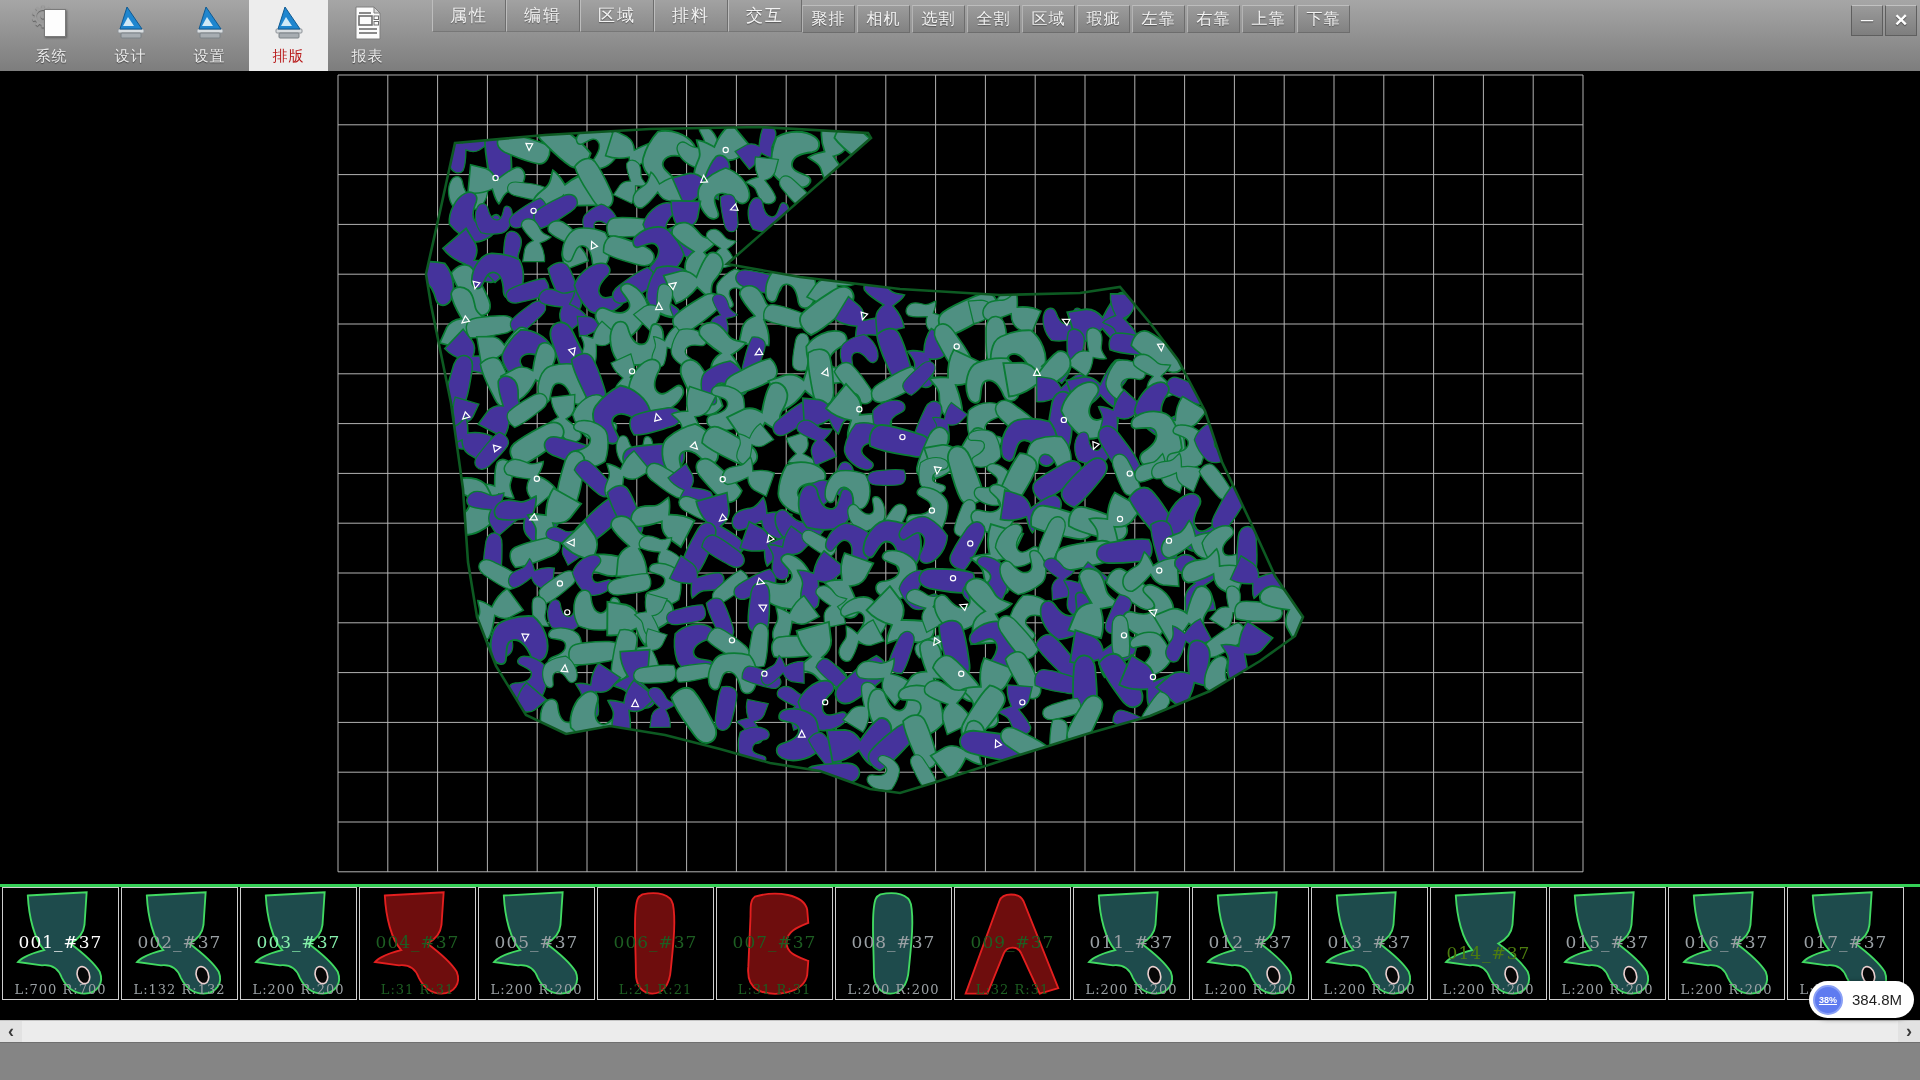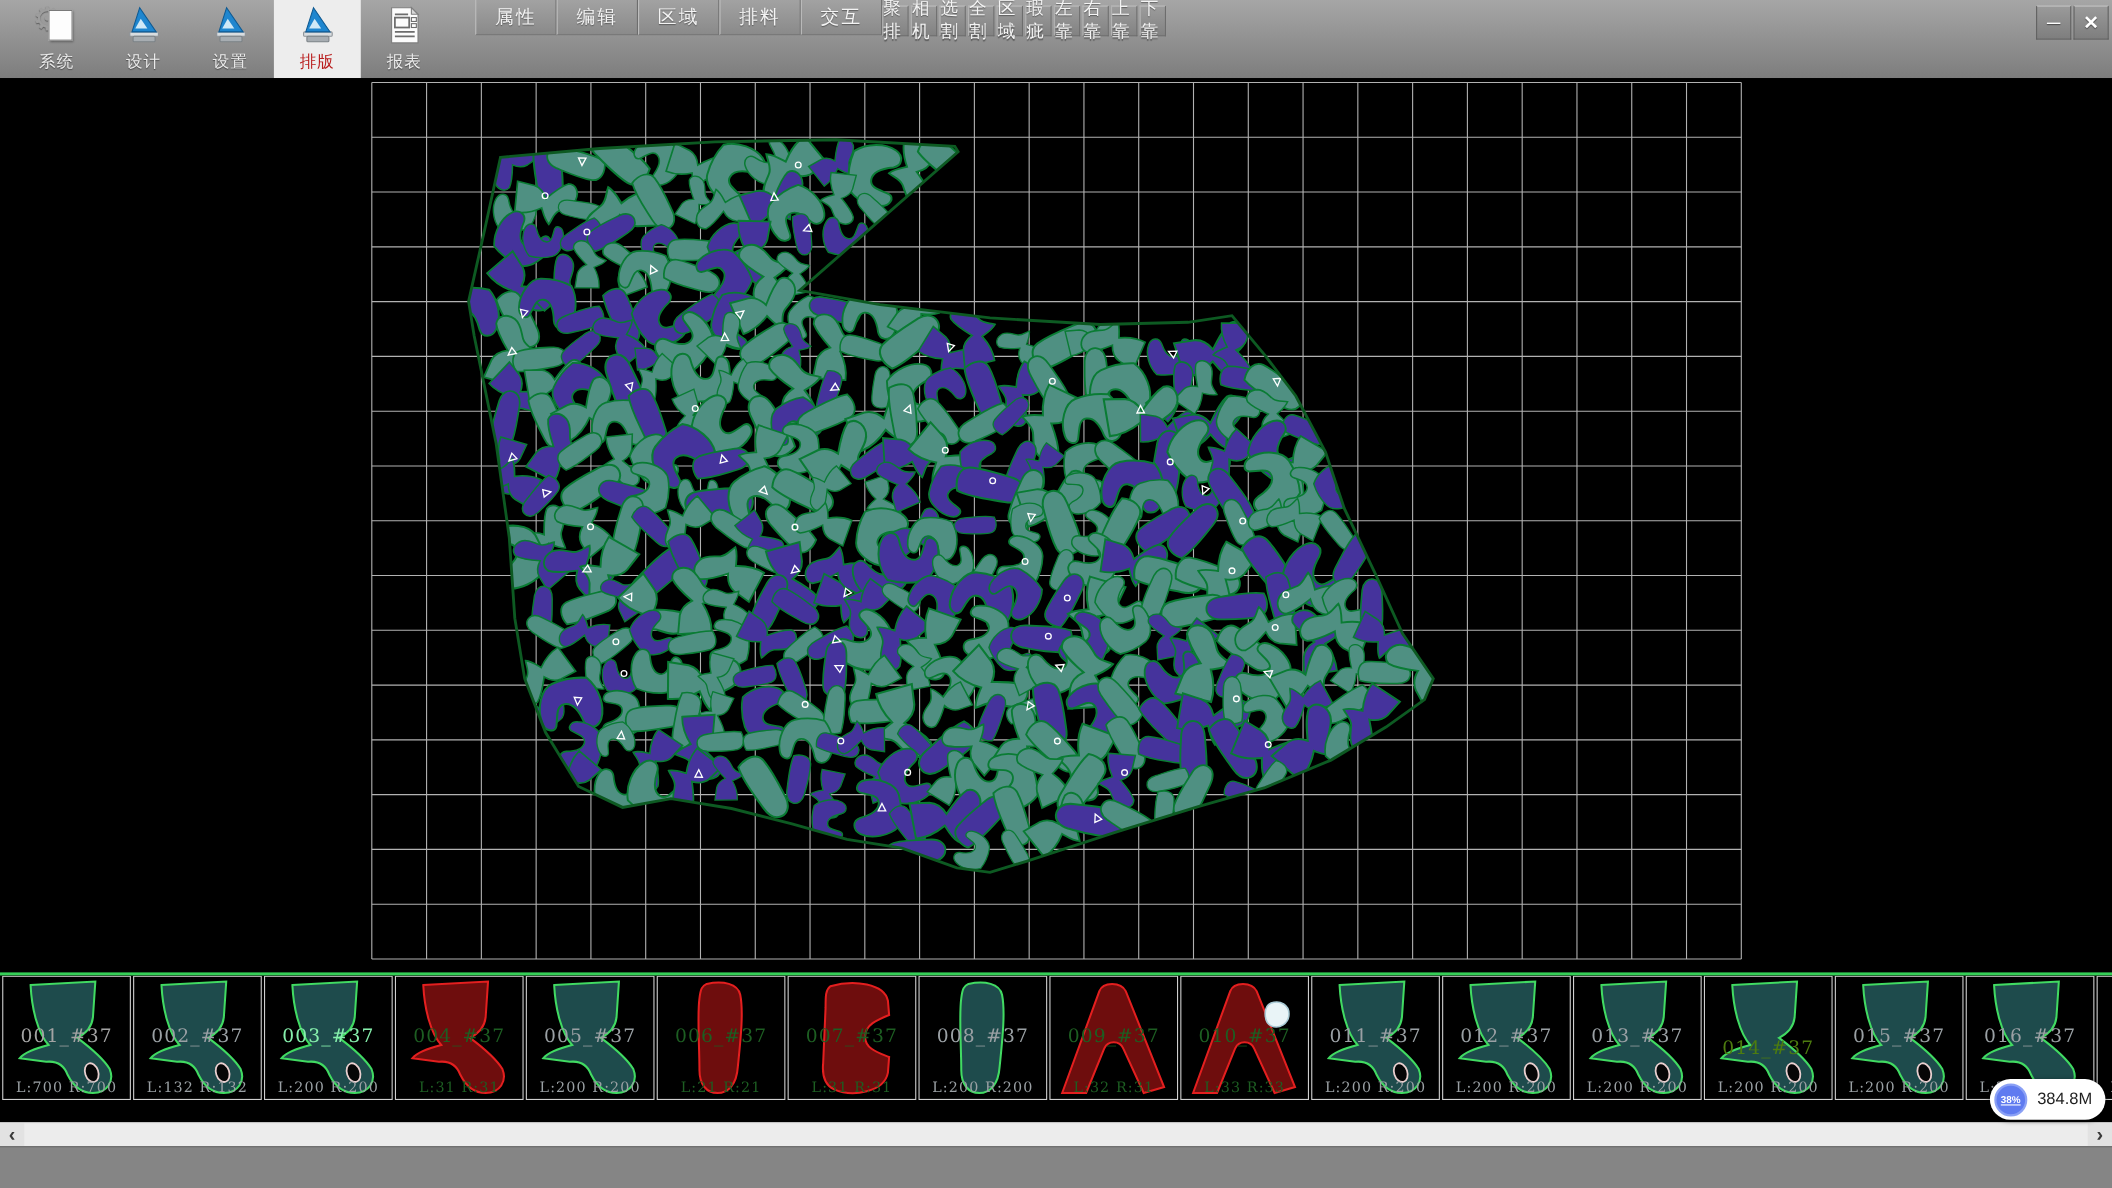--- a/index.html
+++ b/index.html
@@ -25,21 +25,21 @@
   .notepad .np-line{height:1px;background:#9a9a9a;margin:4px 2px 0 2px;}
 
   #menu-area{display:flex;flex-direction:row;margin-left:25px;}
   #menu-tabs{display:flex;height:33px;}
   .menu-tab{width:74px;height:32px;display:flex;align-items:center;justify-content:center;
             background:linear-gradient(#a2a2a2,#8a8a8a);
             border-left:1px solid #bdbdbd;border-right:1px solid #6d6d6d;border-bottom:1px solid #777;
             color:#f4f4f4;font-size:17px;letter-spacing:2px;
             text-shadow:0 1px 1px rgba(0,0,0,.4);cursor:pointer;box-sizing:border-box;}
   #action-buttons{display:flex;height:38px;align-items:center;}
-  .action-btn{width:24px;height:28px;margin-right:2px;display:flex;align-items:center;justify-content:center;
+  .action-btn{width:53px;height:28px;margin-right:2px;display:flex;align-items:center;justify-content:center;
             background:linear-gradient(#9c9c9c,#828282);
             border:1px solid #6d6d6d;border-top-color:#bdbdbd;border-left-color:#b3b3b3;
             color:#f4f4f4;font-size:16px;letter-spacing:1px;
             text-shadow:0 1px 1px rgba(0,0,0,.4);cursor:pointer;box-sizing:border-box;}
 
   #window-controls{position:absolute;right:3px;top:5px;display:flex;gap:2px;}
   .win-btn{width:30px;height:29px;display:flex;align-items:center;justify-content:center;
            background:linear-gradient(#9a9a9a,#7e7e7e);border:1px solid #5e5e5e;border-top-color:#c2c2c2;
            color:#ffffff;font-size:17px;font-weight:bold;cursor:pointer;
            text-shadow:0 1px 1px rgba(0,0,0,.5);}
@@ -656,21 +656,21 @@
         <polygon points="455,72 545,64 650,58 760,56 868,62 871,67 727,193 800,206 900,218 1000,224 1080,222 1120,216 1150,252 1178,289 1205,340 1222,391 1250,450 1275,505 1303,546 1295,565 1260,590 1210,620 1150,645 1090,662 1013,686 933,712 900,722 870,718 820,700 770,692 720,678 665,664 610,655 566,663 526,644 496,595 477,546 468,491 463,418 451,332 431,234 426,203 441,136" fill="none" stroke="#0d5a22" stroke-width="2.6"></polygon>
       </svg></div>
 
   <div id="strip-topline"></div>
   <div id="thumbnails">
       <div class="thumb-cell">
         <svg width="111" height="109" viewBox="0 0 100 100" class="thumb-svg">
           <path d="M20,6 L74,3 L72,33 C71,42 65,47 59,50 C67,56 80,66 86,76 C90,86 84,96 72,96 C61,96 55,89 51,81 C48,73 42,69 33,70 L11,67 C16,61 27,58 35,56 C26,46 21,26 20,6 Z" fill="#1e4b4c" stroke="#41da62" stroke-width="1.7"></path>
           <ellipse cx="71" cy="79" rx="5.5" ry="8" transform="rotate(-18 71 79)" fill="#060606" stroke="#e9cfcf" stroke-width="1.5"></ellipse>
         </svg>
-        <div class="thumb-label" style="color: #a3a3a3;">001_#37</div>
+        <div class="thumb-label" style="color: #ffffff;">001_#37</div>
         <div class="thumb-counts" style="color: rgb(154, 160, 164);">L:700 R:700</div>
       </div>
       <div class="thumb-cell">
         <svg width="111" height="109" viewBox="0 0 100 100" class="thumb-svg">
           <path d="M20,6 L74,3 L72,33 C71,42 65,47 59,50 C67,56 80,66 86,76 C90,86 84,96 72,96 C61,96 55,89 51,81 C48,73 42,69 33,70 L11,67 C16,61 27,58 35,56 C26,46 21,26 20,6 Z" fill="#1e4b4c" stroke="#41da62" stroke-width="1.7"></path>
           <ellipse cx="71" cy="79" rx="5.5" ry="8" transform="rotate(-18 71 79)" fill="#060606" stroke="#e9cfcf" stroke-width="1.5"></ellipse>
         </svg>
         <div class="thumb-label" style="color: rgb(154, 160, 164);">002_#37</div>
         <div class="thumb-counts" style="color: rgb(154, 160, 164);">L:132 R:132</div>
       </div>
@@ -716,28 +716,20 @@
         </svg>
         <div class="thumb-label" style="color: rgb(154, 160, 164);">008_#37</div>
         <div class="thumb-counts" style="color: rgb(154, 160, 164);">L:200 R:200</div>
       </div>
       <div class="thumb-cell">
         <svg width="111" height="109" viewBox="0 0 100 100" class="thumb-svg">
           <path d="M7,96 L38,11 C41,3 56,3 60,11 L92,91 L75,96 L58,59 C55,52 45,52 42,59 L27,96 Z" fill="#6e0d0d" stroke="#e31f1f" stroke-width="1.7"></path>
         </svg>
         <div class="thumb-label" style="color: rgb(29, 94, 34);">009_#37</div>
         <div class="thumb-counts" style="color: rgb(29, 94, 34);">L:32 R:31</div>
-      </div>
-      <div class="thumb-cell">
-        <svg width="111" height="109" viewBox="0 0 100 100" class="thumb-svg">
-          <path d="M7,96 L38,11 C41,3 56,3 60,11 L92,91 L75,96 L58,59 C55,52 45,52 42,59 L27,96 Z" fill="#6e0d0d" stroke="#e31f1f" stroke-width="1.7"></path>
-          <path d="M72,21 C80,18 87,23 87,30 C87,38 79,43 72,40 C66,37 65,24 72,21 Z" fill="#e9f4f7" stroke="#a9cbd6" stroke-width="1.3"></path>
-        </svg>
-        <div class="thumb-label" style="color: rgb(29, 94, 34);">010_#37</div>
-        <div class="thumb-counts" style="color: rgb(29, 94, 34);">L:33 R:33</div>
       </div>
       <div class="thumb-cell">
         <svg width="111" height="109" viewBox="0 0 100 100" class="thumb-svg">
           <path d="M20,6 L74,3 L72,33 C71,42 65,47 59,50 C67,56 80,66 86,76 C90,86 84,96 72,96 C61,96 55,89 51,81 C48,73 42,69 33,70 L11,67 C16,61 27,58 35,56 C26,46 21,26 20,6 Z" fill="#1e4b4c" stroke="#41da62" stroke-width="1.7"></path>
           <ellipse cx="71" cy="79" rx="5.5" ry="8" transform="rotate(-18 71 79)" fill="#060606" stroke="#e9cfcf" stroke-width="1.5"></ellipse>
         </svg>
         <div class="thumb-label" style="color: rgb(154, 160, 164);">011_#37</div>
         <div class="thumb-counts" style="color: rgb(154, 160, 164);">L:200 R:200</div>
       </div>
       <div class="thumb-cell">

